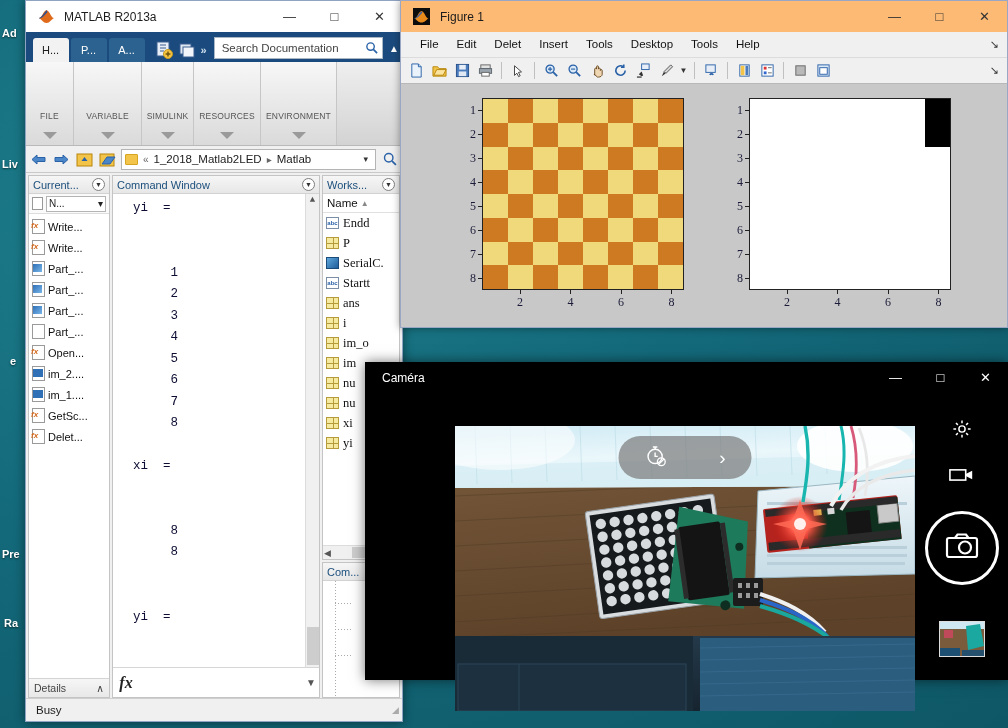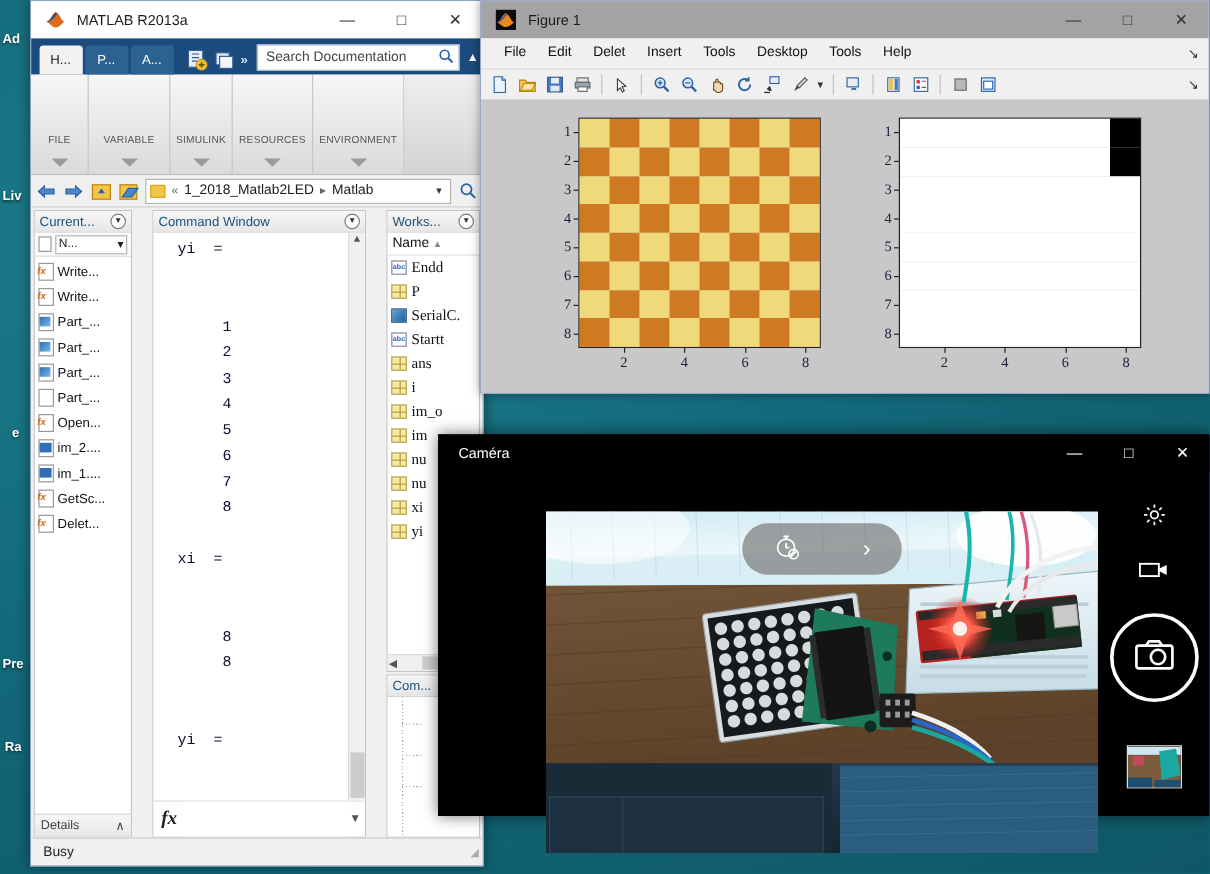--- a/index.html
+++ b/index.html
@@ -119,21 +119,21 @@
     flex: 1 1 auto; height: 21px; background: #fff;
     border: 1px solid #b4b4b4;
     display: flex; align-items: center; gap: 5px;
     padding: 0 3px; font-size: 11.5px; color: #1c1c1c;
   }
   .folder-ico { width: 13px; height: 11px; background: #f3c44a; border:1px solid #d6a521; border-radius:1px; flex:0 0 auto;}
   .path-sep { color: #666; font-size: 10px; }
   .path-caret { color: #333; font-size: 9px; margin-left: auto; padding-right: 4px;}
 
   
-  .ml-main { flex: 1 1 auto; display: flex; min-height: 0; background:#f0f0f0; padding: 2px 2px 0 2px; gap:17px;}
+  .ml-main { flex: 1 1 auto; display: flex; min-height: 0; background:#f0f0f0; padding: 2px 2px 0 2px; gap:2px;}
   .panel {
     background: #fff; border: 1px solid #c4c4c4;
     display: flex; flex-direction: column; min-height:0;
   }
   .panel-hdr {
     height: 18px; flex:0 0 auto;
     background: linear-gradient(#f6f6f6,#e7e7e7);
     border-bottom: 1px solid #d2d2d2;
     display: flex; align-items: center; padding: 0 4px;
     font-size: 11px; color: #1c4f7c;
@@ -242,21 +242,21 @@
   }
   .grip { margin-left:auto; margin-right:3px; color:#aaa; font-size:9px;}
 
   
   #figure {
     position:absolute; left:400px; top:0; width:608px; height:328px;
     background:#f0f0f0; border:1px solid #9aa7c4;
     box-shadow:0 0 8px rgba(0,0,0,.4);
     display:flex; flex-direction:column;
   }
-  .fig-titlebar { height:31px;background:#a3a3a3;display:flex;align-items:center;flex:0 0 auto;}
+  .fig-titlebar { height:31px;background:#fdba74;display:flex;align-items:center;flex:0 0 auto;}
   .fig-logo { width:17px;height:17px;margin-left:12px;margin-right:10px;}
   .fig-title { font-size:12px;color:#1c1c1c;flex:1 1 auto;}
   .fig-menubar {
     height:25px;flex:0 0 auto;background:#f0f0f0;display:flex;align-items:center;
     padding-left:10px;gap:0px;font-size:11.5px;color:#111;
   }
   .fig-menu { padding:0 9px; line-height:25px; }
   .fig-dockarrow { margin-left:auto;margin-right:8px;font-size:11px;color:#333;}
   .fig-toolbar {
     height:27px;flex:0 0 auto;background:#f0f0f0;border-top:1px solid #dcdcdc;

